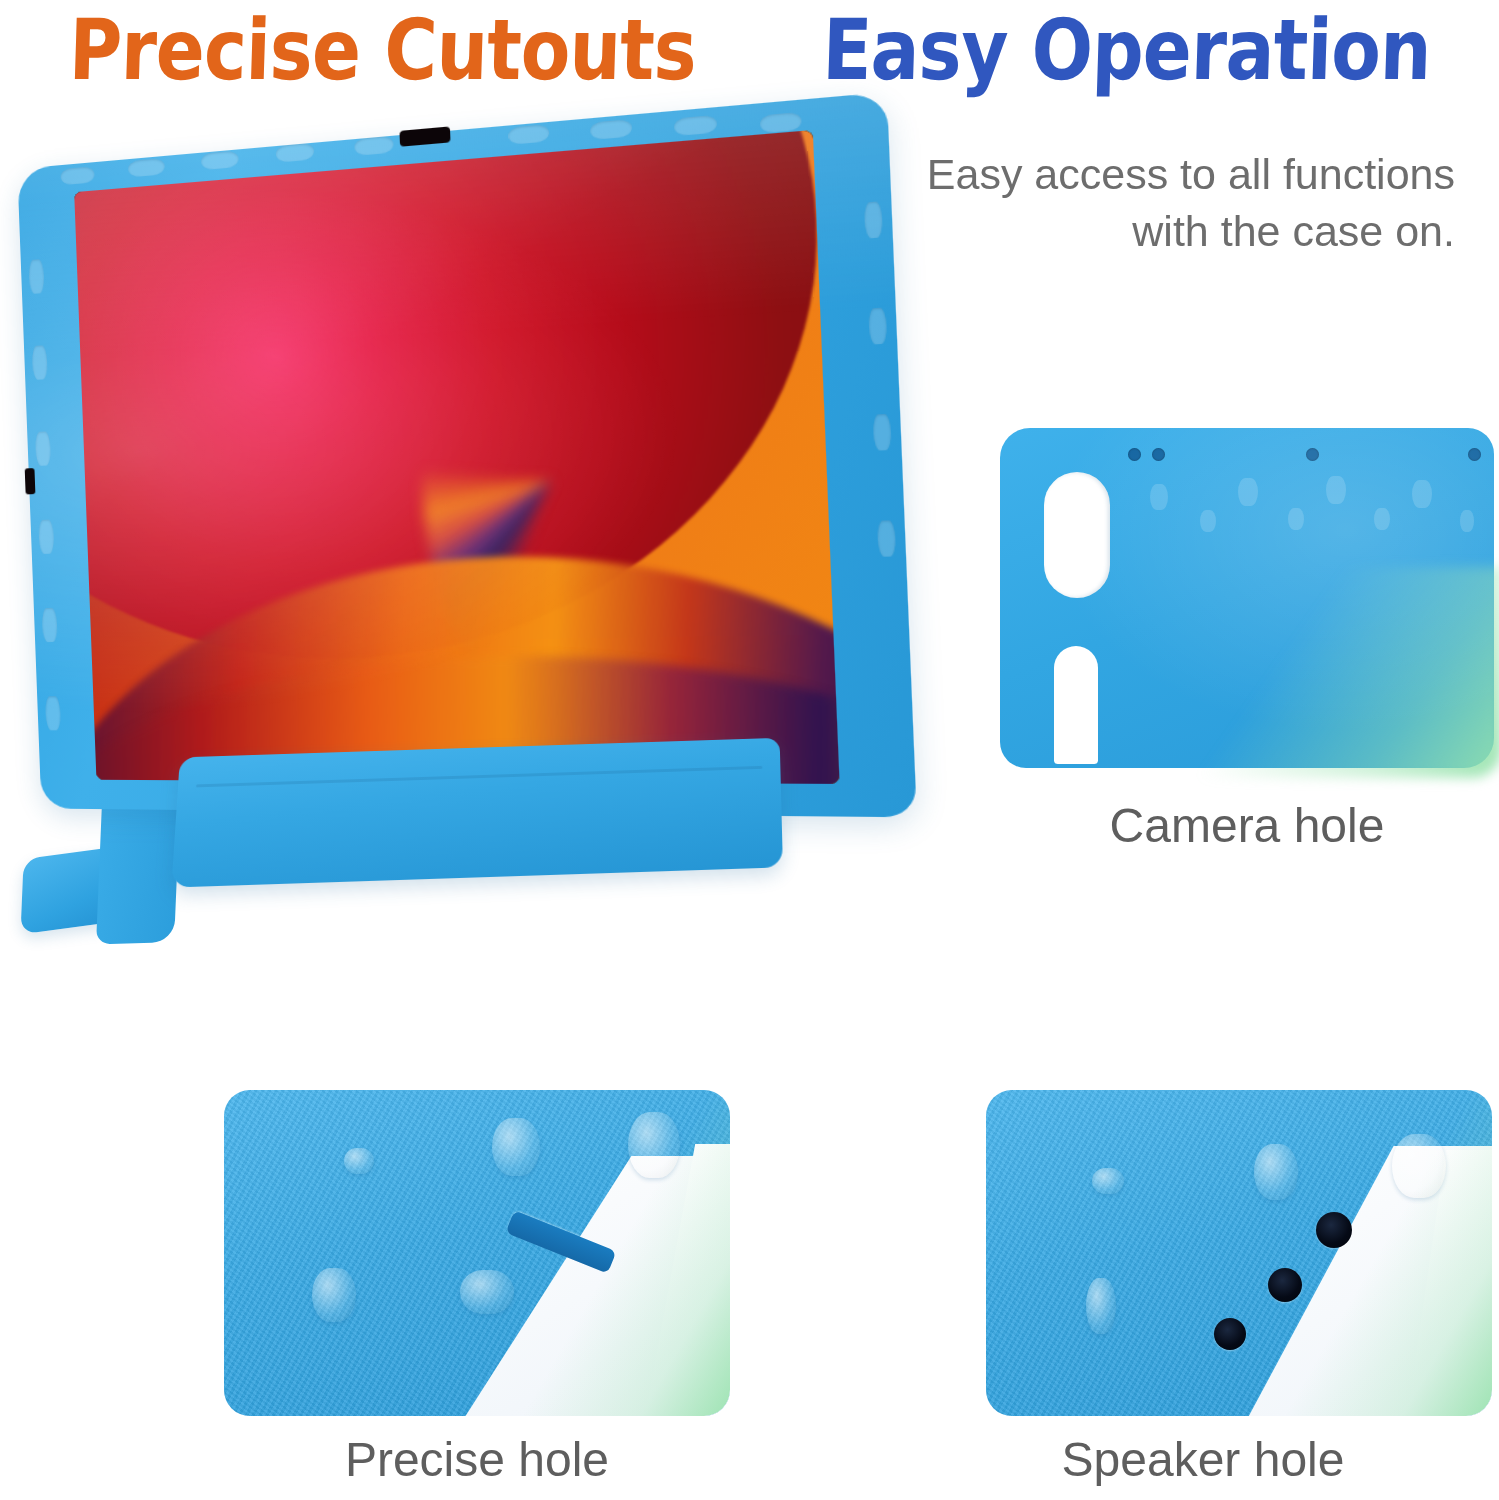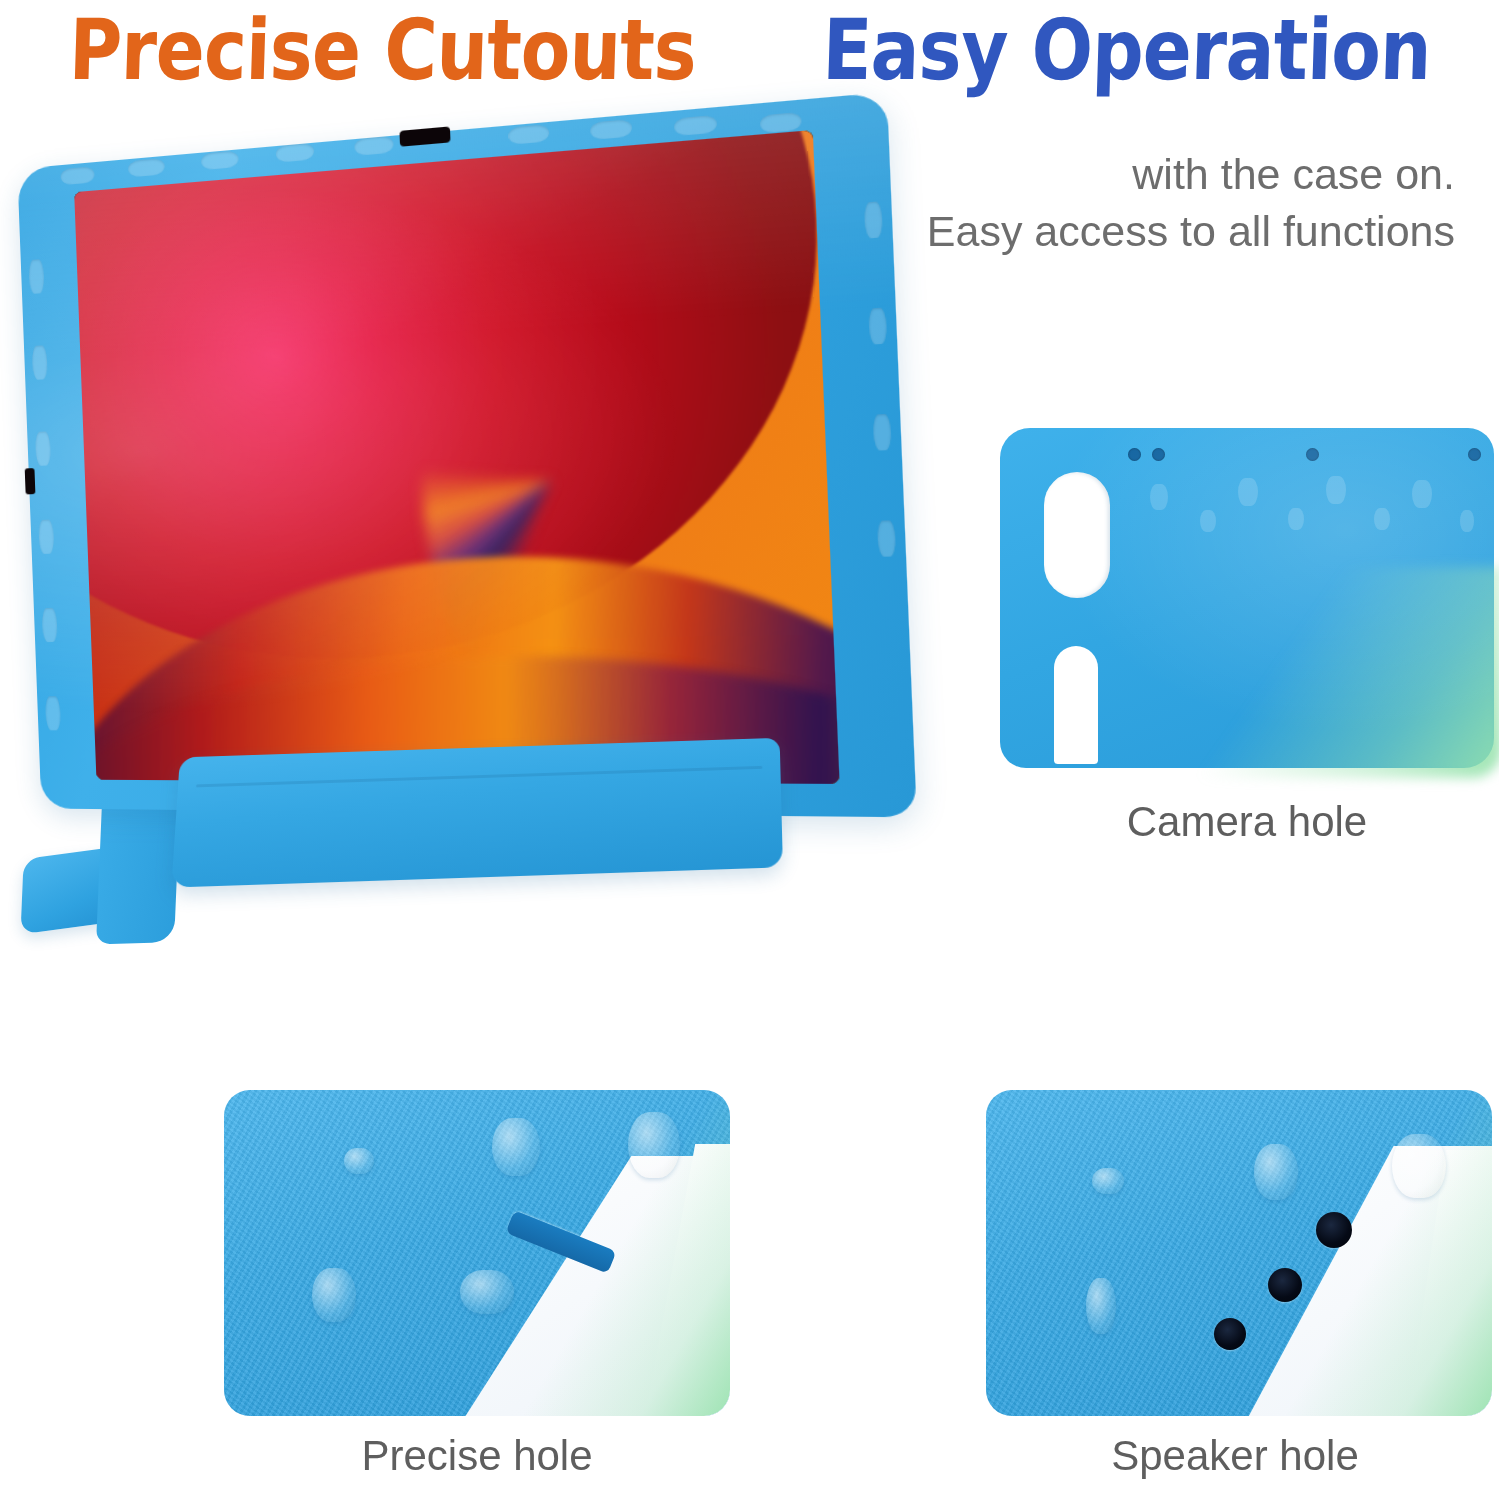--- a/index.html
+++ b/index.html
@@ -220,35 +220,35 @@
   .slot{
     position:absolute; background:linear-gradient(180deg,#1A7CC0 0%, #1569A8 100%);
     border-radius:7px; box-shadow: 0 -1px 2px rgba(255,255,255,.4);
   }
   .spkhole{ position:absolute; border-radius:50%;
     background:radial-gradient(circle at 42% 36%, #1b2840 0%, #050a16 58%, #02040a 100%);
     box-shadow: 0 1px 2px rgba(255,255,255,.35); }
 
   
   .caption{
-    position:absolute; color:#5e5e5e; font-size:42px; font-weight:400;
+    position:absolute; color:#5e5e5e; font-size:48px; font-weight:400;
     text-align:center; white-space:nowrap;
   }
 </style>
 </head>
 <body>
 
 <div class="headline">
   <span class="hl-orange">Precise Cutouts</span>
   <span class="hl-blue">Easy Operation</span>
 </div>
 
 <div class="subhead">
+  <div>Easy access to all functions</div>
   <div>with the case on.</div>
-  <div>Easy access to all functions</div>
 </div>
 
 <div class="hero">
   <div class="hero-tilt">
 
     <div class="foot"></div>
     <div class="rail"></div>
 
     <div class="foam-shell">
 
@@ -349,13 +349,13 @@
     <div class="bump" style="left:268px; top:54px;  width:44px; height:56px;"></div>
     <div class="bump" style="left:406px; top:44px;  width:54px; height:64px;"></div>
     <div class="bump" style="left:100px; top:188px; width:30px; height:56px;"></div>
 
     <div class="spkhole" style="left:330px; top:122px; width:36px; height:36px;"></div>
     <div class="spkhole" style="left:282px; top:178px; width:34px; height:34px;"></div>
     <div class="spkhole" style="left:228px; top:228px; width:32px; height:32px;"></div>
   </div>
   <div class="mint-edge"></div>
 </div>
-<div class="caption" style="left:982px; top:1432px; width:506px;">Speaker hole</div>
+<div class="caption" style="left:950px; top:1432px; width:506px;">Speaker hole</div>
 
 </body></html>

